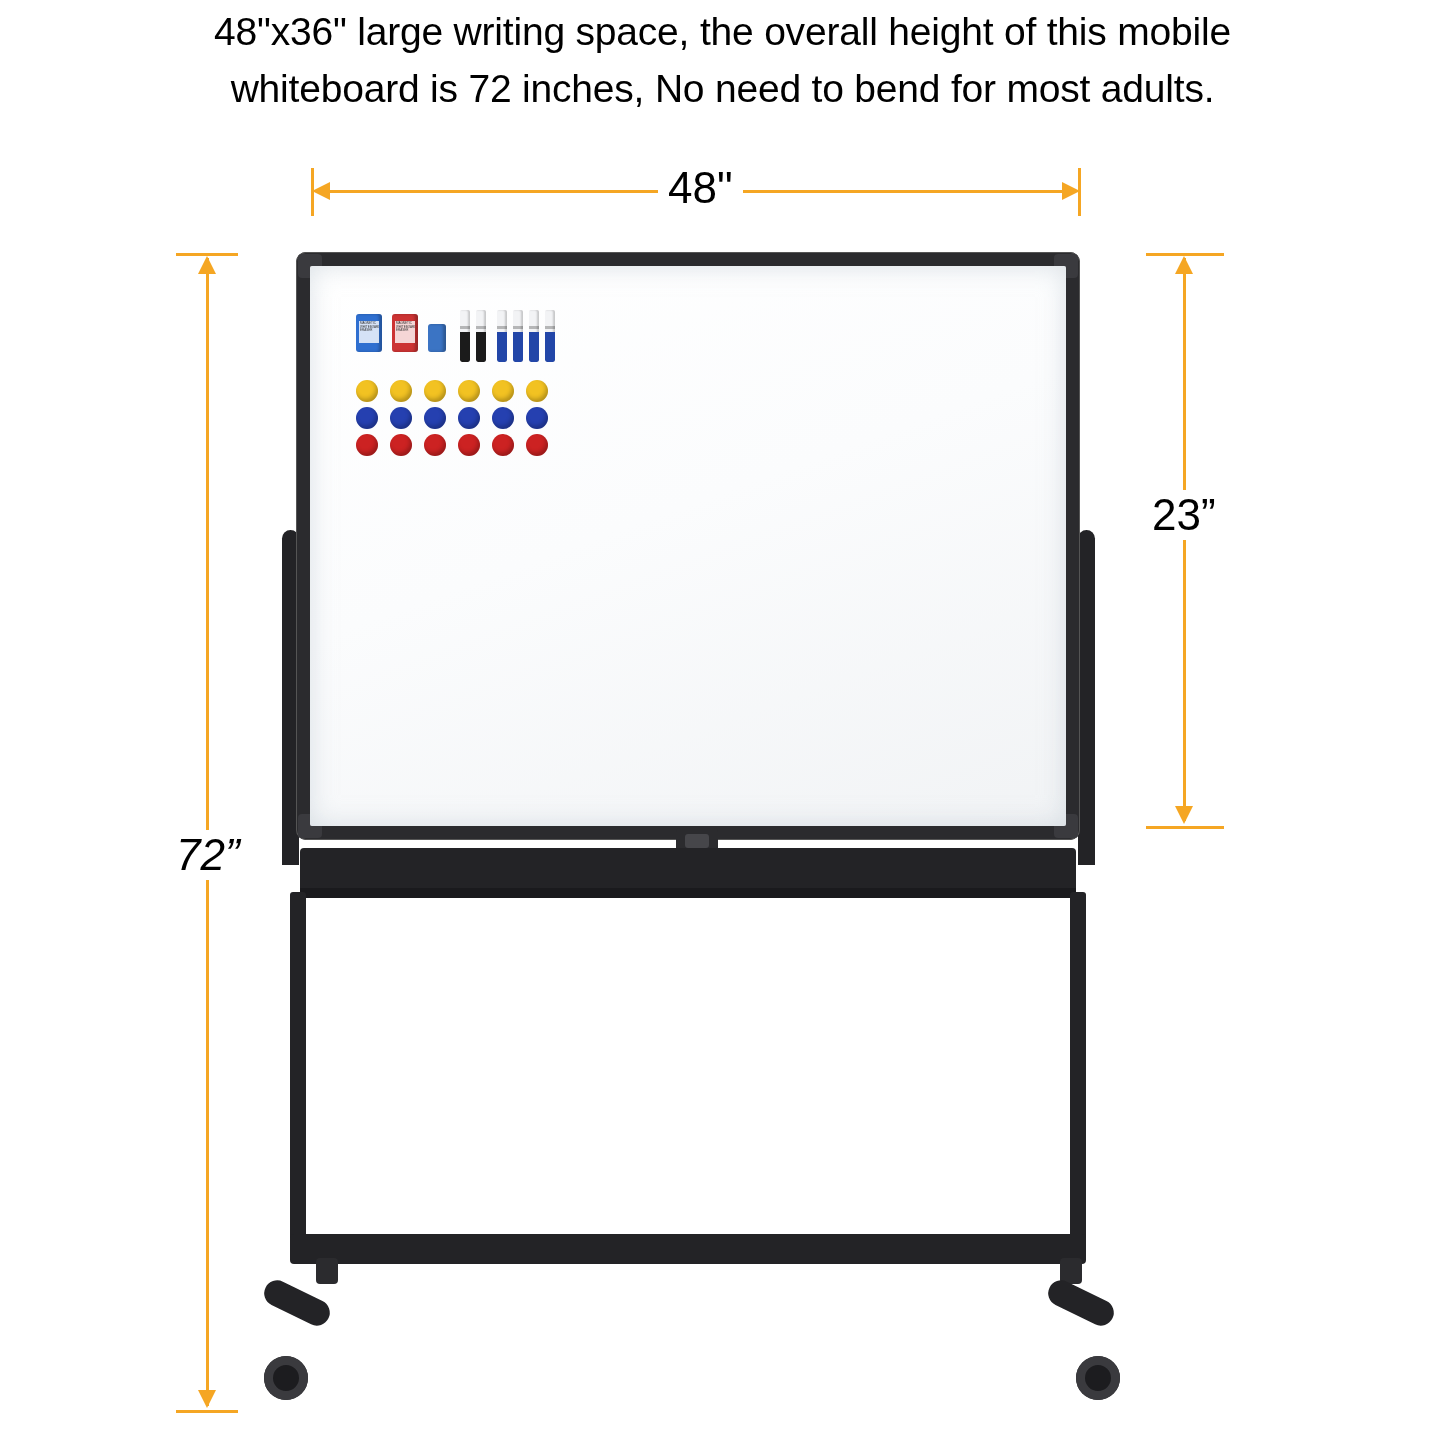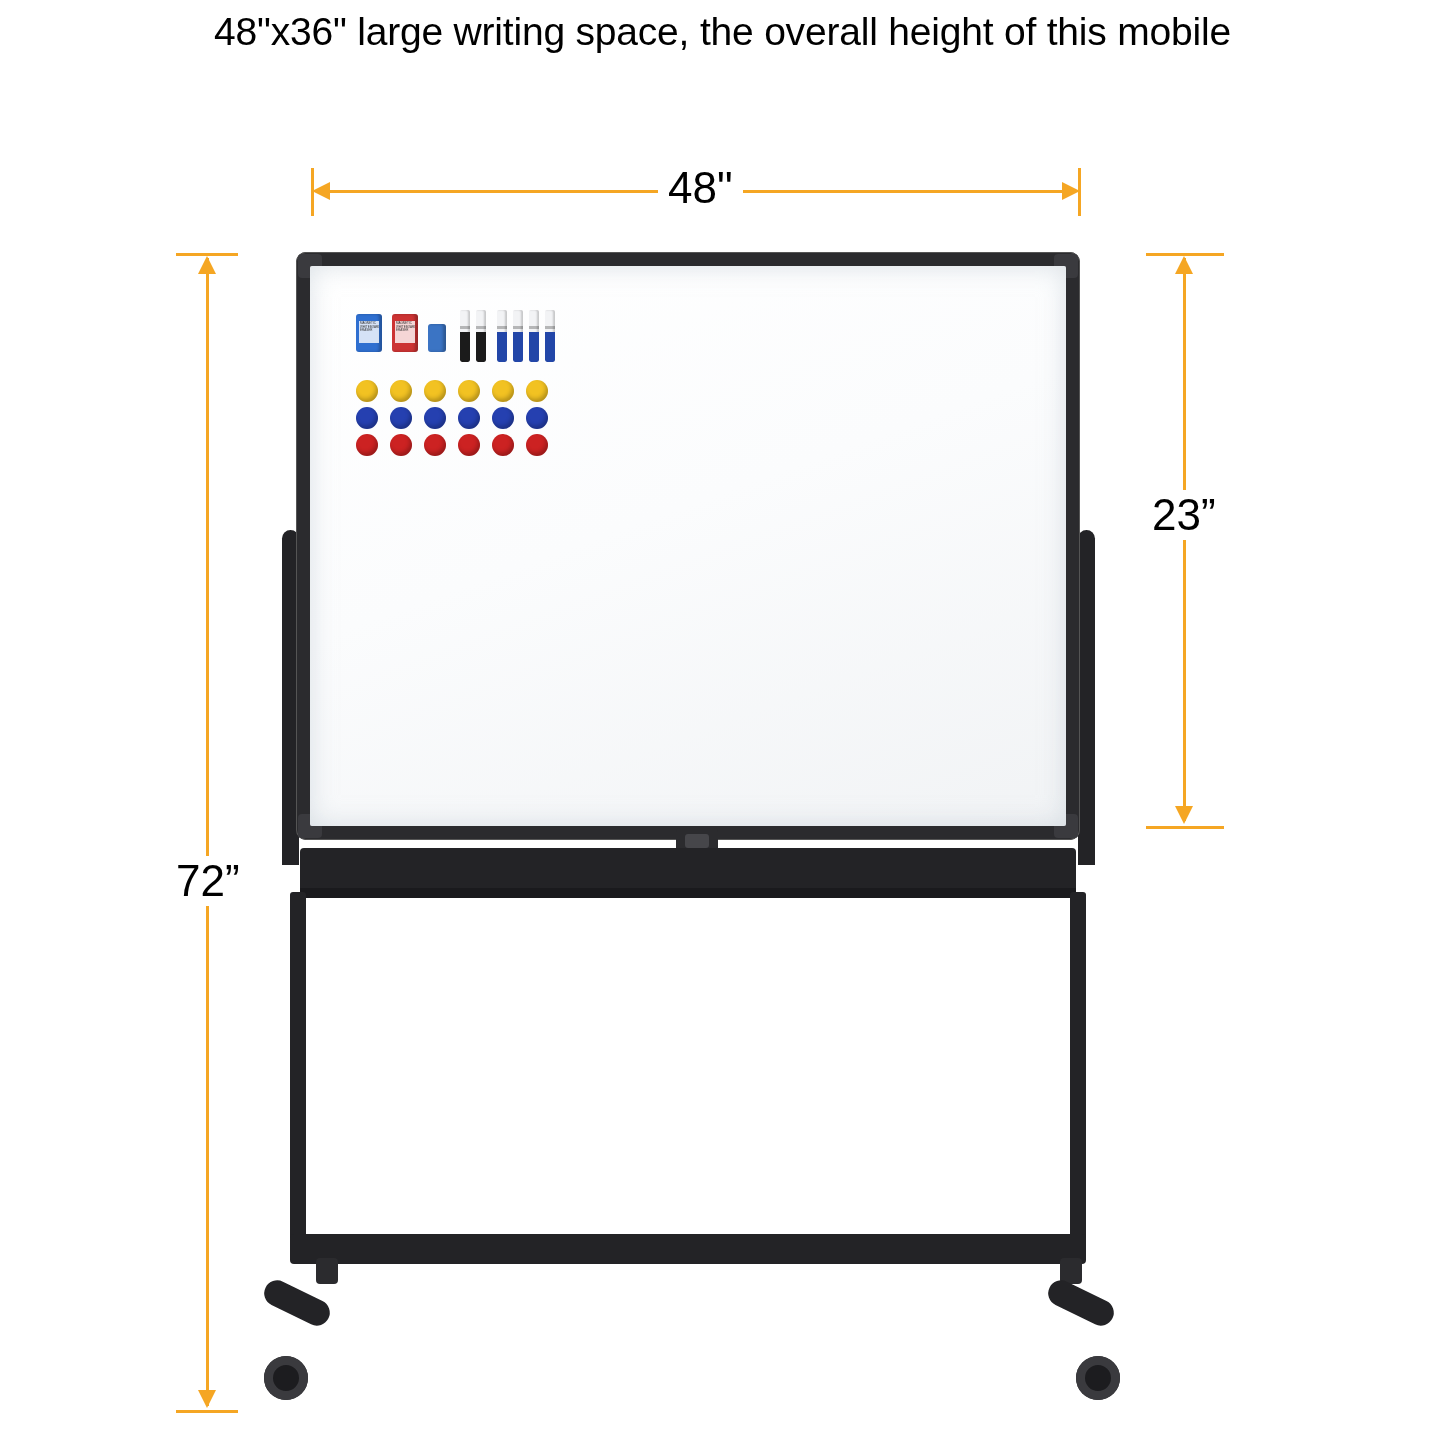--- a/index.html
+++ b/index.html
@@ -245,20 +245,21 @@
     border-radius: 4px;
   }
 
   
 </style>
 </head>
 <body>
 
 <div id="headline">
   <div>48"x36" large writing space, the overall height of this mobile</div>
+  <div>whiteboard is 72 inches, No need to bend for most adults.</div>
 </div>
 
 <div>
 
   <div class="tick dim-v" style="left:311px; top:168px; width:3px; height:48px;"></div>
 
   <div class="tick dim-v" style="left:1078px; top:168px; width:3px; height:48px;"></div>
 
   <div class="dim-line dim-h" style="left:318px; top:190px; width:758px;"></div>
 
@@ -276,21 +277,21 @@
   <div class="arrow arrow-down" style="left:1175px; top:806px;"></div>
   <div class="dim-label" style="left:1142px; top:490px;">23”</div>
 </div>
 
 <div>
   <div class="tick dim-h" style="left:176px; top:253px; width:62px; height:3px;"></div>
   <div class="tick dim-h" style="left:176px; top:1410px; width:62px; height:3px;"></div>
   <div class="dim-line dim-v" style="left:206px; top:258px; height:1148px;"></div>
   <div class="arrow arrow-up" style="left:198px; top:256px;"></div>
   <div class="arrow arrow-down" style="left:198px; top:1390px;"></div>
-  <div class="dim-label" style="left:166px; top:856px;">72”</div>
+  <div class="dim-label" style="left:166px; top:830px;font-style:italic;">72”</div>
 </div>
 
 <div class="stand-part" id="upright-left"></div>
 <div class="stand-part" id="upright-right"></div>
 
 <div id="board-frame">
   <div class="frame-corner" style="left:2px; top:2px;"></div>
   <div class="frame-corner" style="right:2px; top:2px;"></div>
   <div class="frame-corner" style="left:2px; bottom:2px;"></div>
   <div class="frame-corner" style="right:2px; bottom:2px;"></div>

